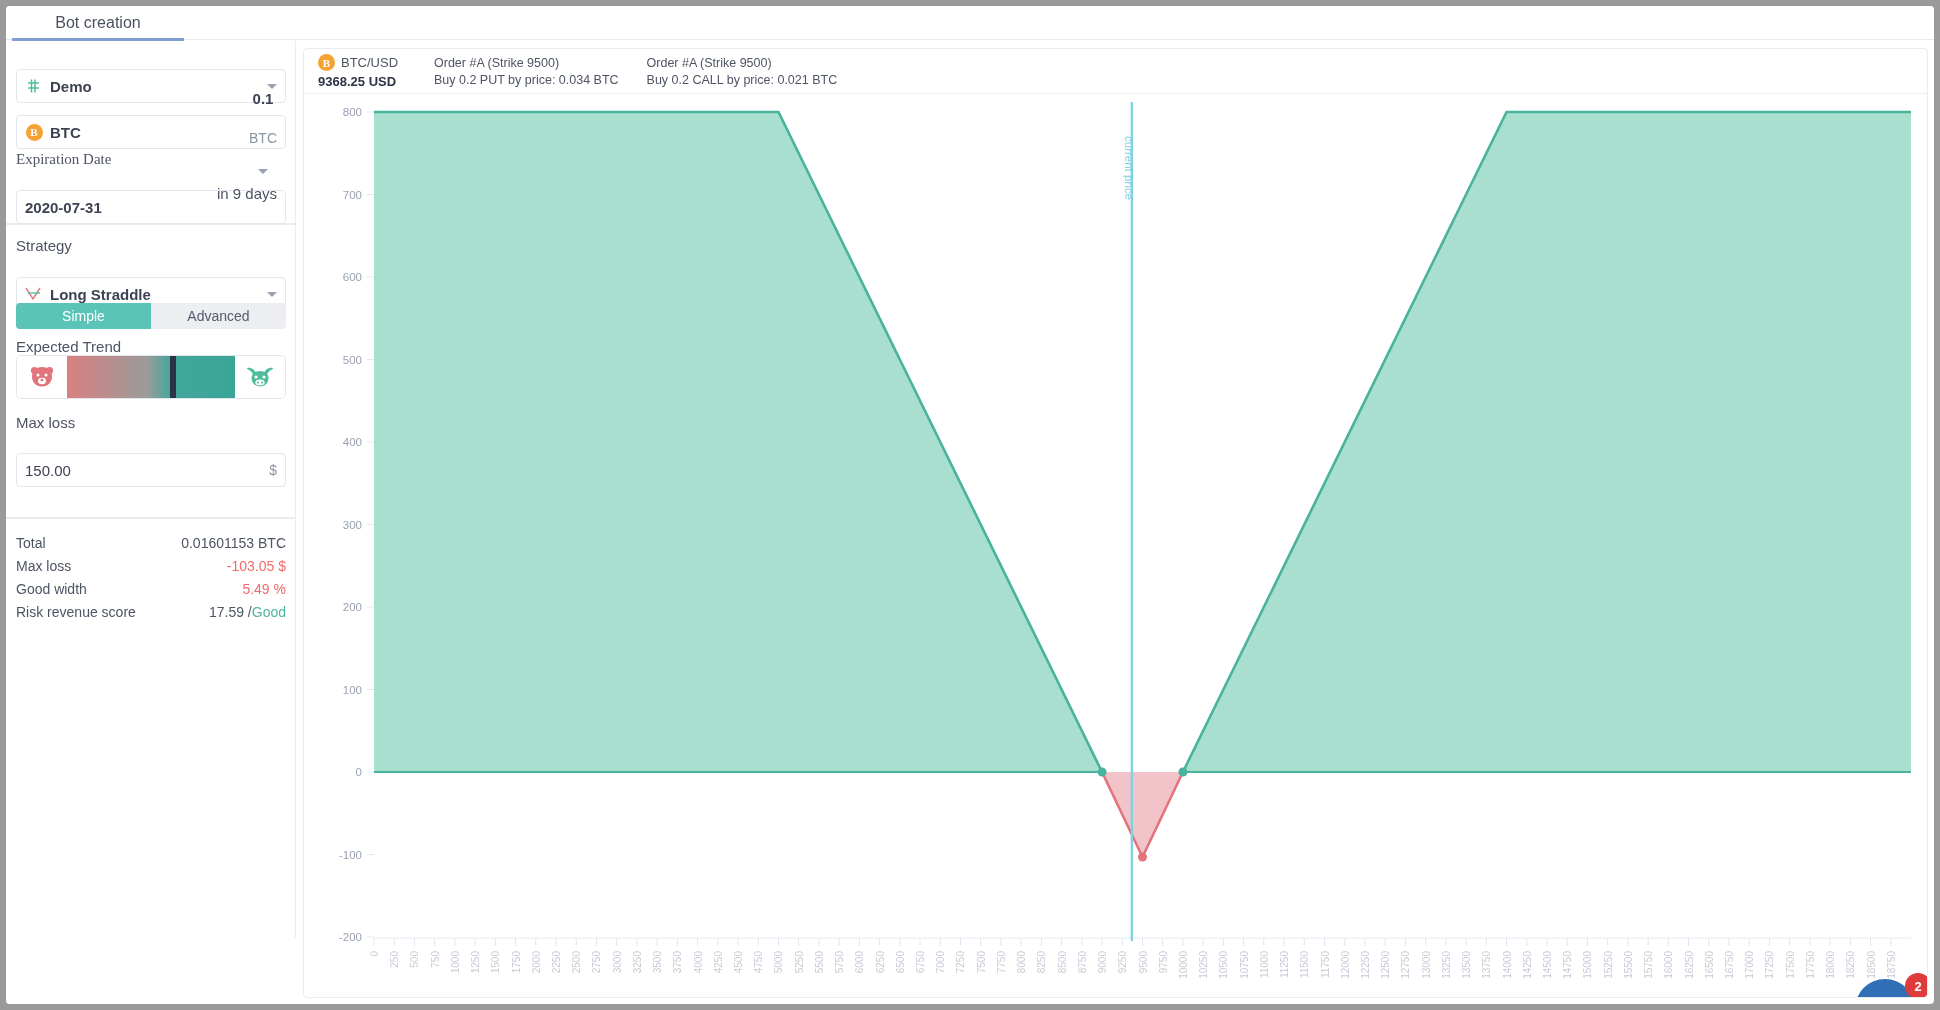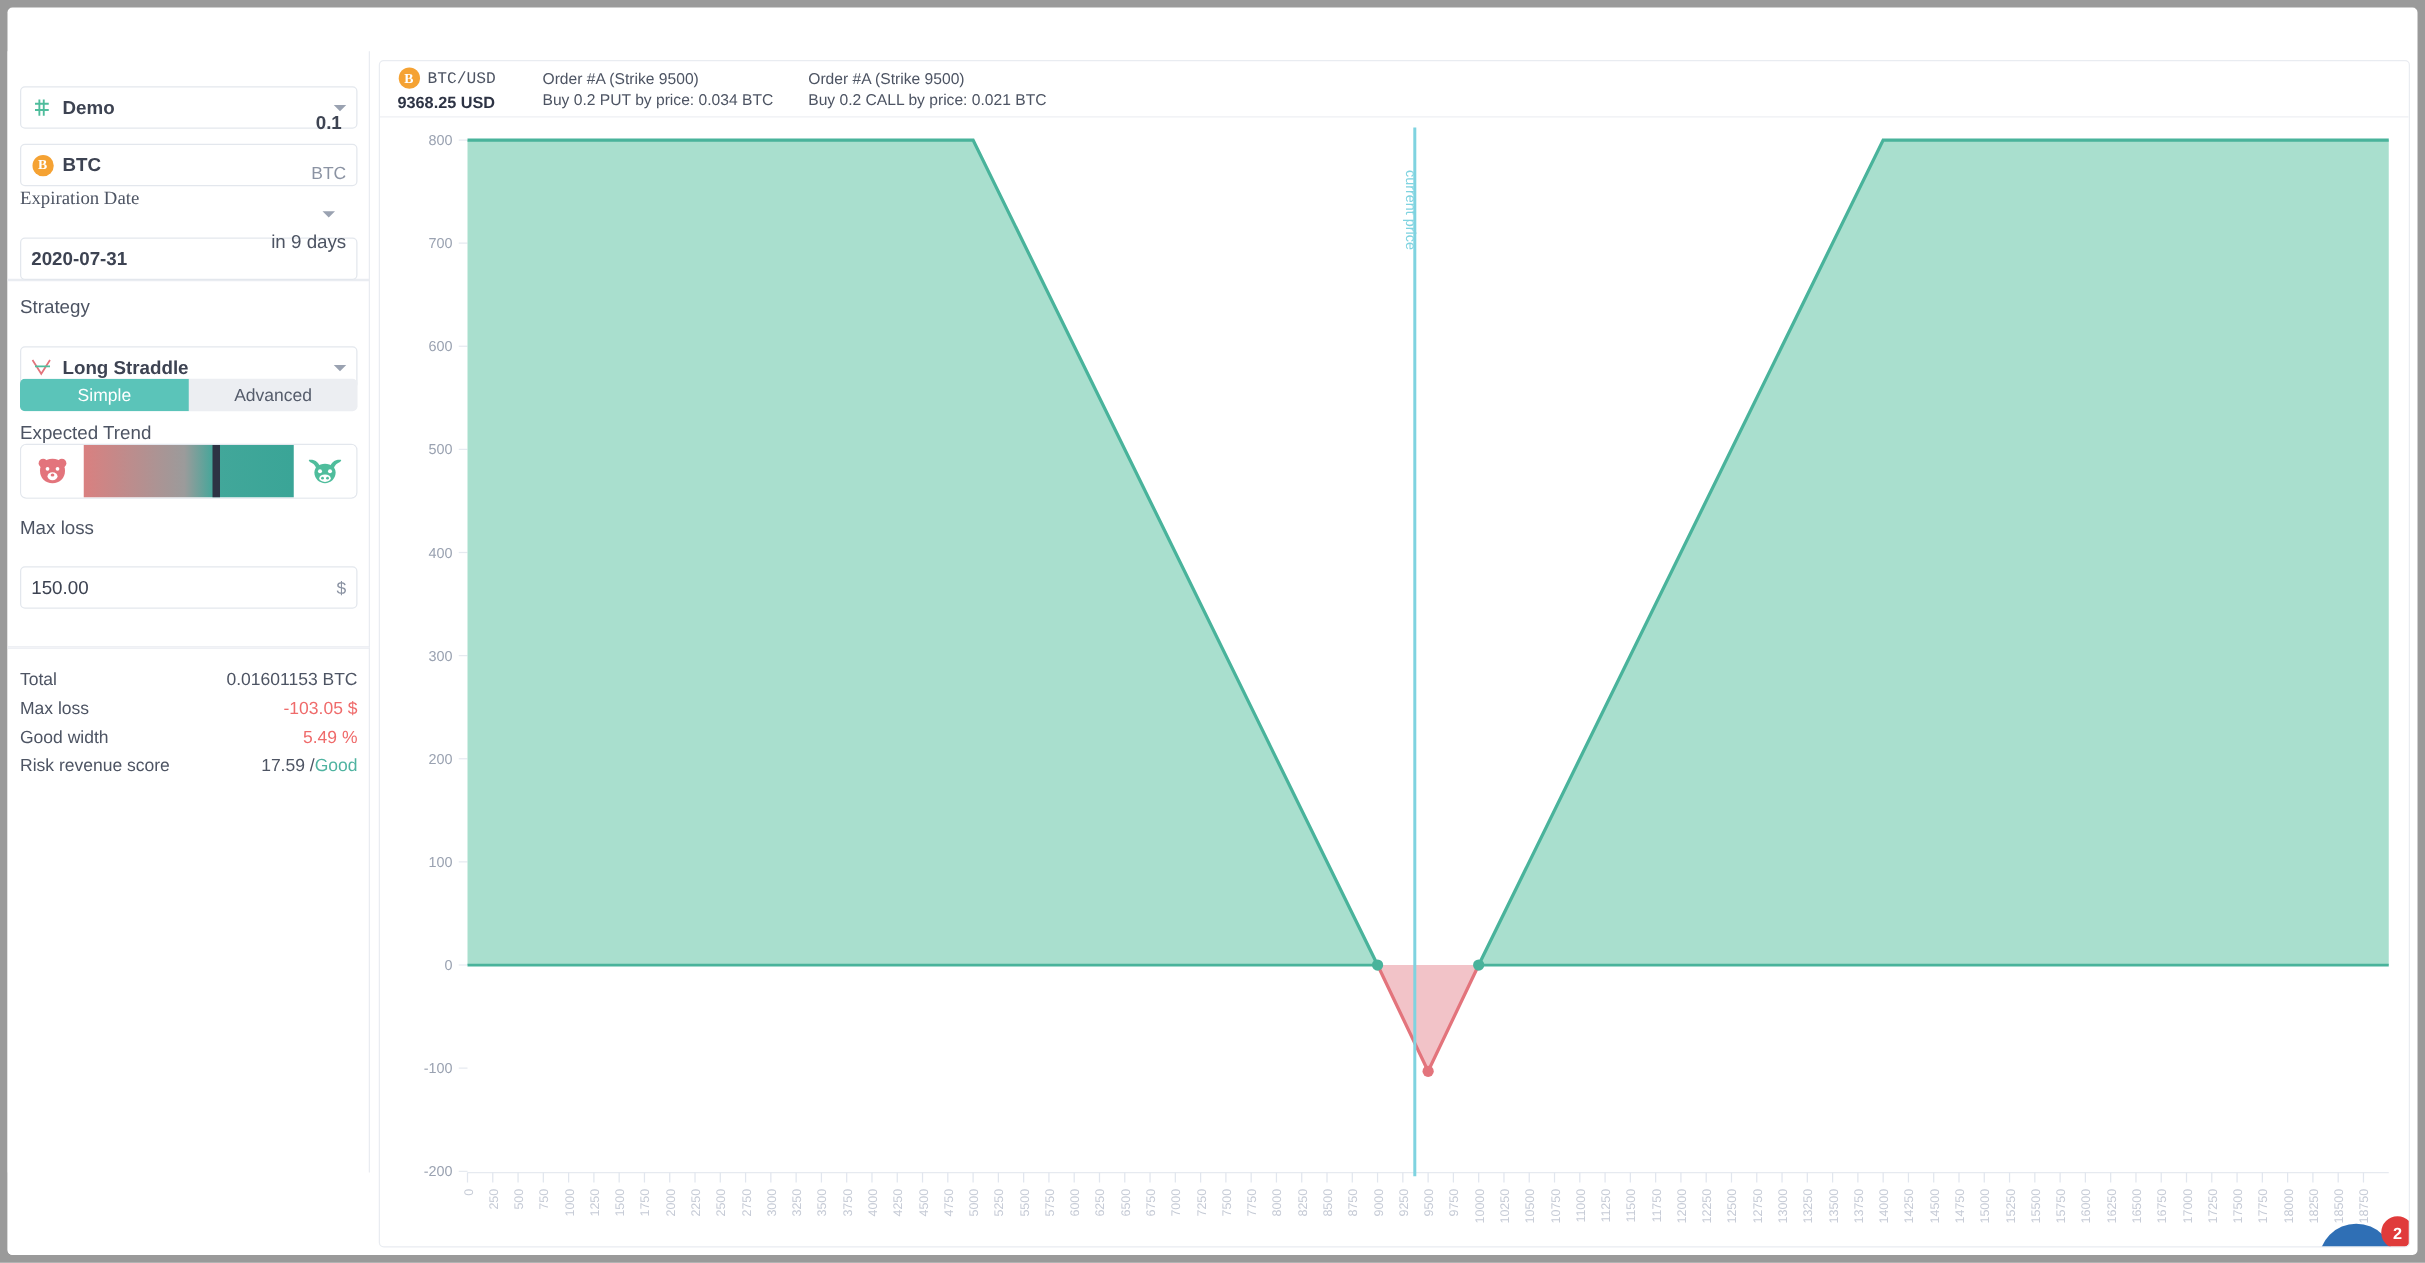--- a/index.html
+++ b/index.html
@@ -166,21 +166,21 @@
   #orderbar {
     position: absolute; left: 0; top: 0;
     width: 100%; height: 45px;
     border-bottom: 1px solid #eef0f4;
     display: flex; align-items: center;
   }
   .ticker {
     margin-left: 14px; width: 80px;
   }
   .ticker-top { display: flex; align-items: center; gap: 6px; }
-  .ticker-sym { font-size: 13px; color: #4d5463; font-family: Liberation Mono, monospace; }
+  .ticker-sym { font-size: 13px; color: #4d5463; }
   .ticker-price { font-size: 13px; color: #2d3344; font-weight: bold; margin-top: 2px; }
   .ticker-price .cur { font-weight: bold; }
   .order {
     margin-left: 36px;
   }
   .order-title { font-size: 12.5px; color: #4d5463; }
   .order-sub { font-size: 12.5px; color: #4d5463; margin-top: 3px; }
 
   #plotwrap {
     position: absolute; left: 0; top: 45px;
@@ -208,20 +208,26 @@
     background: #e03b3b; color: #fff;
     font-size: 13px; font-weight: bold;
     display: flex; align-items: center; justify-content: center;
   }
 </style>
 </head>
 <body>
 
 <div id="app">
 
+  <div id="tabbar">
+    <div class="tab">
+      <span>Bot creation</span>
+    </div>
+    <div class="tab-underline"></div>
+  </div>
 
   <div id="sidebar">
 
     <div class="panel" id="panel-account">
       <div class="field" style="top:12px;">
         <span class="icon-bits">
           <svg width="16" height="16" viewBox="0 0 16 16">
             <g stroke="#4fbd9c" stroke-width="1.5" fill="none">
               <line x1="5.5" y1="1.5" x2="5.5" y2="14.5"></line>
               <line x1="9" y1="1.5" x2="9" y2="14.5"></line>

